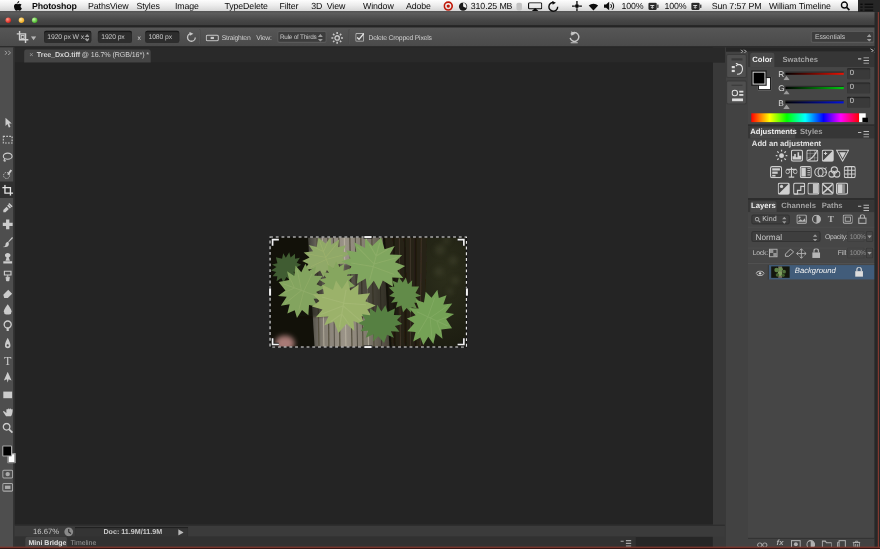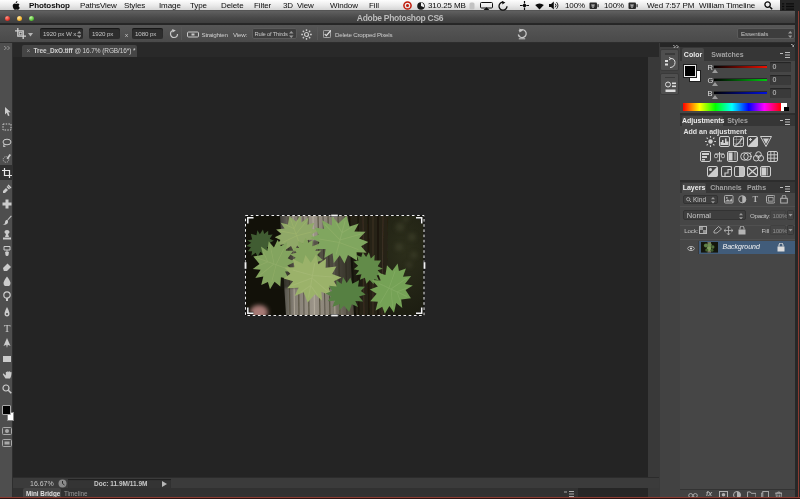--- a/index.html
+++ b/index.html
@@ -69,27 +69,27 @@
 
   <div id="menubar">
     <svg class="abs" style="left:11.5px;top:1px" width="9" height="9" viewBox="0 0 9 9">
       <path d="M4.9,1.4c0.4-0.5,0.7-1.1,0.6-1.4C5,0,4.4,0.4,4.1,0.8C3.8,1.2,3.5,1.8,3.7,2.1C4.2,2.2,4.6,1.9,4.9,1.4z M6.7,4.9 c0-1.1,0.9-1.6,0.9-1.6S7,2.4,5.9,2.4c-0.7,0-1.3,0.4-1.6,0.4c-0.3,0-0.9-0.4-1.5-0.4C1.6,2.4,0.7,3.4,0.7,4.8c0,1.9,1.4,4,2.2,4 c0.4,0,0.9-0.4,1.5-0.4c0.6,0,1,0.4,1.5,0.4c0.8,0,1.9-1.9,1.9-2.4C7.7,6.3,6.7,6.1,6.7,4.9z" fill="#0c0c0c"></path>
     </svg>
     <span class="mitem bold" style="left:29px">Photoshop</span>
     <span class="mitem" style="left:80px">Paths</span>
     <span class="mitem" style="left:100px">View</span>
     <span class="mitem" style="left:124px">Styles</span>
     <span class="mitem" style="left:159px">Image</span>
-    <span class="mitem" style="left:190px">Type</span>
+    <span class="mitem" style="left:204px">Type</span>
     <span class="mitem" style="left:221px">Delete</span>
     <span class="mitem" style="left:254px">Filter</span>
     <span class="mitem" style="left:283px">3D</span>
     <span class="mitem" style="left:297px">View</span>
     <span class="mitem" style="left:330px">Window</span>
-    <span class="mitem" style="left:369px">Fill</span>
+    <span class="mitem" style="left:369px">Adobe</span>
 
     <svg class="abs" style="left:403px;top:1px" width="9" height="9" viewBox="0 0 9 9">
       <circle cx="4.5" cy="4.5" r="3.6" fill="none" stroke="#c01808" stroke-width="1.5"></circle>
       <circle cx="4.5" cy="4.5" r="1.5" fill="#c01808"></circle>
     </svg>
     <svg class="abs" style="left:417px;top:1.5px" width="8" height="8" viewBox="0 0 8 8">
       <circle cx="4" cy="4" r="3.8" fill="#1a1a1a"></circle>
       <path d="M4,4 L4,0.6 A3.4,3.4 0 0 1 6.8,5.3 Z" fill="#f4f4f4"></path>
     </svg>
     <span class="mitem" style="left:428px">310.25 MB</span>
@@ -120,36 +120,35 @@
       <rect x="0.5" y="0.5" width="7.5" height="6.5" rx="1" fill="#2a2a2a"></rect>
       <rect x="8.5" y="2.2" width="1.2" height="3" fill="#2a2a2a"></rect>
       <path d="M2.2,3 L5.8,3 M4,3 L4,5.2 M3,4.6 L4,5.6 L5,4.6" stroke="#eee" stroke-width="0.8" fill="none"></path>
     </svg>
     <span class="mitem" style="left:604px">100%</span>
     <svg class="abs" style="left:628px;top:2px" width="10" height="8" viewBox="0 0 10 8">
       <rect x="0.5" y="0.5" width="7.5" height="6.5" rx="1" fill="#2a2a2a"></rect>
       <rect x="8.5" y="2.2" width="1.2" height="3" fill="#2a2a2a"></rect>
       <path d="M2.2,3 L5.8,3 M4,3 L4,5.2 M3,4.6 L4,5.6 L5,4.6" stroke="#eee" stroke-width="0.8" fill="none"></path>
     </svg>
-    <span class="mitem" style="left:647px">Wed 7:57 PM</span>
+    <span class="mitem" style="left:647px">Sun 7:57 PM</span>
     <span class="mitem" style="left:699px">William Timeline</span>
     <svg class="abs" style="left:764px;top:1px" width="9" height="9" viewBox="0 0 9 9">
       <circle cx="3.6" cy="3.6" r="2.7" fill="none" stroke="#0c0c0c" stroke-width="1.3"></circle>
       <path d="M5.7,5.7 L8.2,8.2" stroke="#0c0c0c" stroke-width="1.5"></path>
     </svg>
     <svg class="abs" style="left:781.5px;top:2.5px" width="12" height="7" viewBox="0 0 12 7">
       <path d="M0,0.8 L2.2,0.8 M0,3.5 L2.2,3.5 M0,6.2 L2.2,6.2 M4,0.8 L12,0.8 M4,3.5 L12,3.5 M4,6.2 L12,6.2" stroke="#0c0c0c" stroke-width="1.3"></path>
     </svg>
   </div>
 
   <div id="titlebar">
     <div class="tl" style="left:4.5px;  background:radial-gradient(circle at 35% 30%, #ff9a8a, #e3342a 60%, #9c1208)"></div>
     <div class="tl" style="left:16.5px; background:radial-gradient(circle at 35% 30%, #ffe9a8, #f5b42e 60%, #b67a08)"></div>
     <div class="tl" style="left:28.5px; background:radial-gradient(circle at 35% 30%, #c8f7a8, #58c23a 60%, #2a8208)"></div>
-    <div id="titletext">Adobe Photoshop CS6</div>
   </div>
 
   <div id="optionsbar">
     <svg class="abs" style="left:15px;top:3px" width="11" height="11" viewBox="0 0 11 11">
       <path d="M2.8,0 L2.8,8.2 L11,8.2 M0,2.8 L8.2,2.8 L8.2,11" fill="none" stroke="#d0d0d0" stroke-width="1.3"></path>
       <rect x="4.3" y="4.3" width="2.6" height="2.6" fill="none" stroke="#d0d0d0" stroke-width="0.8"></rect>
     </svg>
     <svg class="abs" style="left:28px;top:8px" width="5" height="3.5" viewBox="0 0 5 3.5">
         <path d="M0,0 L5,0 L2.5,3.5 Z" fill="#b5b5b5"></path>
       </svg>

